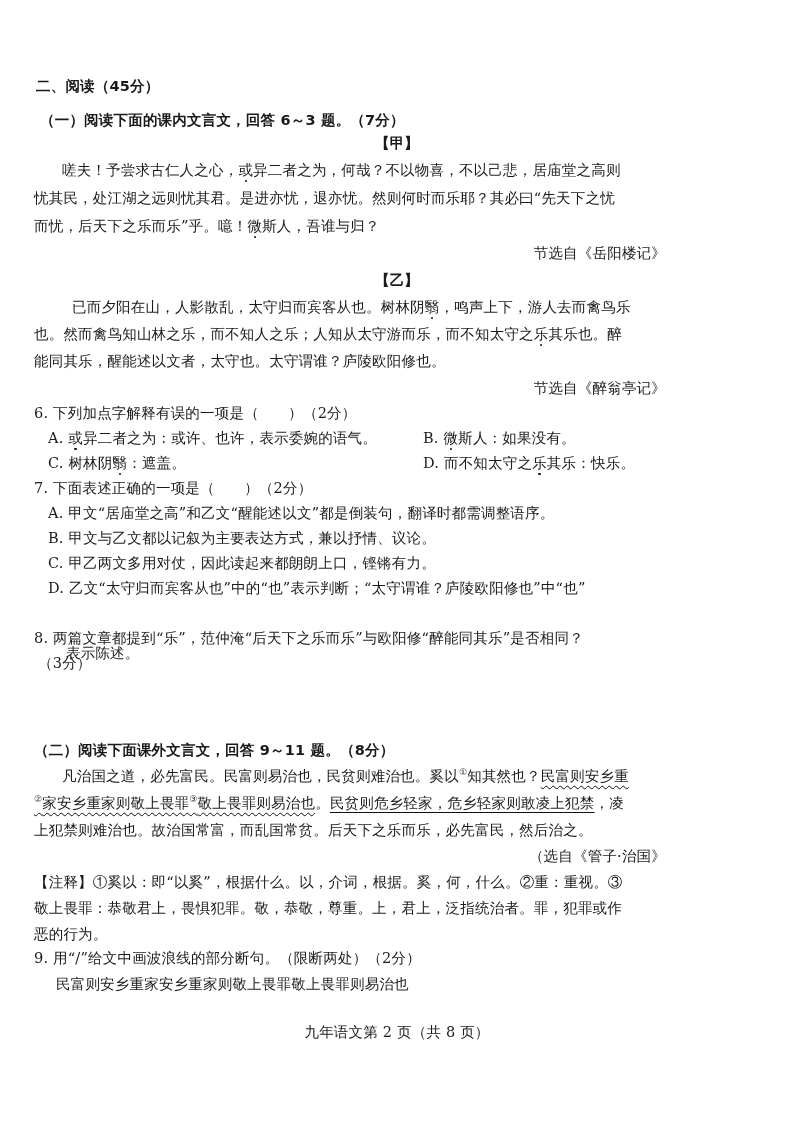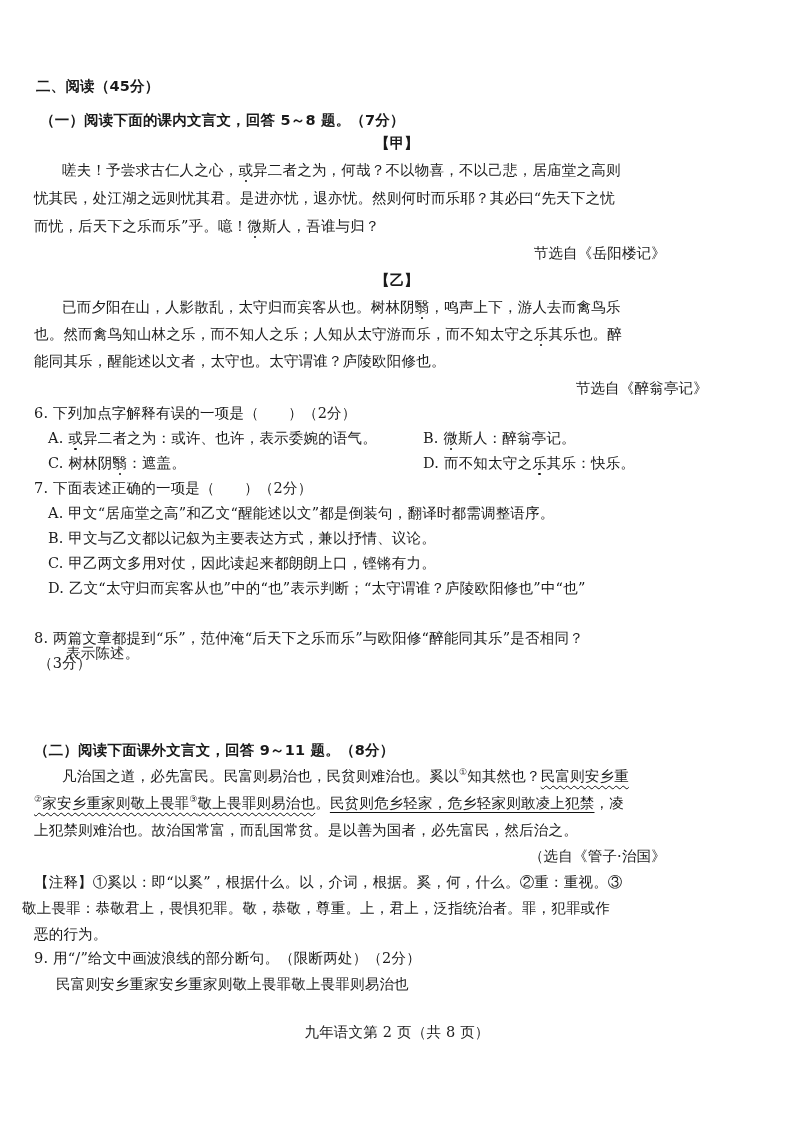--- a/index.html
+++ b/index.html
@@ -17,60 +17,60 @@
   .straight { text-decoration: underline #111; text-underline-offset: 4px; text-decoration-thickness: 1px; }
   sup { font-size: 9px; vertical-align: 6px; line-height: 0; }
 </style>
 </head>
 <body>
 
 <div class="page">
 
   <div class="line bold" style="left:36px; top:76px;">二、阅读（45分）</div>
 
-  <div class="line bold" style="left:40px; top:110px;">（一）阅读下面的课内文言文，回答 5～8 题。（7分）</div>
+  <div class="line bold" style="left:40px; top:110px;">（一）阅读下面的课内文言文，回答 6～3 题。（7分）</div>
 
   <div class="line center bold" style="top:133px;">【甲】</div>
 
   <div class="line" style="left:62px; top:160px;"><span>嗟夫！予尝求古仁人之心，</span><span class="dot">或</span><span>异二者之为，何哉？不以物喜，不以己悲，居庙堂之高则</span></div>
   <div class="line" style="left:34px; top:188px;">忧其民，处江湖之远则忧其君。是进亦忧，退亦忧。然则何时而乐耶？其必曰“先天下之忧</div>
   <div class="line" style="left:34px; top:216px;"><span>而忧，后天下之乐而乐”乎。噫！</span><span class="dot">微</span><span>斯人，吾谁与归？</span></div>
   <div class="line right" style="left:0; width:666px; top:243px;">节选自《岳阳楼记》</div>
 
   <div class="line center bold" style="top:270px;">【乙】</div>
 
-  <div class="line" style="left:62px; top:297px;"><span>已而夕阳在山，人影散乱，太守归而宾客从也。树林阴</span><span class="dot">翳</span><span>，鸣声上下，游人去而禽鸟乐</span></div>
+  <div class="line" style="left:72px; top:297px;"><span>已而夕阳在山，人影散乱，太守归而宾客从也。树林阴</span><span class="dot">翳</span><span>，鸣声上下，游人去而禽鸟乐</span></div>
   <div class="line" style="left:34px; top:324px;"><span>也。然而禽鸟知山林之乐，而不知人之乐；人知从太守游而乐，而不知太守之</span><span class="dot">乐</span><span>其乐也。醉</span></div>
   <div class="line" style="left:34px; top:351px;">能同其乐，醒能述以文者，太守也。太守谓谁？庐陵欧阳修也。</div>
-  <div class="line right" style="left:12px; width:666px; top:378px;padding-left:30px;">节选自《醉翁亭记》</div>
+  <div class="line right" style="left:0; width:666px; top:378px;">节选自《醉翁亭记》</div>
 
   <div class="line" style="left:34px; top:403px;">6. 下列加点字解释有误的一项是（　　）（2分）</div>
   <div class="line" style="left:48px; top:428px;"><span>A. </span><span class="dot">或</span><span>异二者之为：或许、也许，表示委婉的语气。</span></div>
-  <div class="line" style="left:423px; top:428px;"><span>B. </span><span class="dot">微</span><span>斯人：醉翁亭记。</span></div>
+  <div class="line" style="left:423px; top:428px;"><span>B. </span><span class="dot">微</span><span>斯人：如果没有。</span></div>
   <div class="line" style="left:48px; top:453px;"><span>C. 树林阴</span><span class="dot">翳</span><span>：遮盖。</span></div>
   <div class="line" style="left:423px; top:453px;text-align:center;"><span>D. 而不知太守之</span><span class="dot">乐</span><span>其乐：快乐。</span></div>
 
   <div class="line" style="left:34px; top:478px;">7. 下面表述正确的一项是（　　）（2分）</div>
   <div class="line" style="left:48px; top:503px;">A. 甲文“居庙堂之高”和乙文“醒能述以文”都是倒装句，翻译时都需调整语序。</div>
   <div class="line" style="left:48px; top:528px;">B. 甲文与乙文都以记叙为主要表达方式，兼以抒情、议论。</div>
   <div class="line" style="left:48px; top:553px;">C. 甲乙两文多用对仗，因此读起来都朗朗上口，铿锵有力。</div>
   <div class="line" style="left:48px; top:578px;">D. 乙文“太守归而宾客从也”中的“也”表示判断；“太守谓谁？庐陵欧阳修也”中“也”</div>
   <div class="line" style="left:66px; top:603px;margin-top:40px;">表示陈述。</div>
 
   <div class="line" style="left:34px; top:628px;">8. 两篇文章都提到“乐”，范仲淹“后天下之乐而乐”与欧阳修“醉能同其乐”是否相同？</div>
   <div class="line" style="left:38px; top:653px;">（3分）</div>
 
   <div class="line bold" style="left:34px; top:740px;">（二）阅读下面课外文言文，回答 9～11 题。（8分）</div>
 
   <div class="line" style="left:62px; top:766px;"><span>凡治国之道，必先富民。民富则易治也，民贫则难治也。奚以</span><sup>①</sup><span>知其然也？</span><span class="wavy">民富则安乡重</span></div>
   <div class="line" style="left:34px; top:793px;"><span class="wavy"><sup>②</sup><span>家安乡重家则敬上畏罪</span><sup>③</sup><span>敬上畏罪则易治也</span></span><span>。</span><span class="straight">民贫则危乡轻家，危乡轻家则敢凌上犯禁</span><span>，凌</span></div>
-  <div class="line" style="left:34px; top:820px;">上犯禁则难治也。故治国常富，而乱国常贫。是以善为国者，必先富民，然后治之。</div>
+  <div class="line" style="left:34px; top:820px;">上犯禁则难治也。故治国常富，而乱国常贫。后天下之乐而乐，必先富民，然后治之。</div>
   <div class="line right" style="left:0; width:666px; top:846px;">（选自《管子·治国》</div>
 
   <div class="line" style="left:34px; top:872px;">【注释】①奚以：即“以奚”，根据什么。以，介词，根据。奚，何，什么。②重：重视。③</div>
-  <div class="line" style="left:22px; top:898px;">敬上畏罪：恭敬君上，畏惧犯罪。敬，恭敬，尊重。上，君上，泛指统治者。罪，犯罪或作</div>
+  <div class="line" style="left:34px; top:898px;">敬上畏罪：恭敬君上，畏惧犯罪。敬，恭敬，尊重。上，君上，泛指统治者。罪，犯罪或作</div>
   <div class="line" style="left:34px; top:924px;">恶的行为。</div>
 
   <div class="line" style="left:34px; top:948px;">9. 用“/”给文中画波浪线的部分断句。（限断两处）（2分）</div>
   <div class="line" style="left:56px; top:974px;">民富则安乡重家安乡重家则敬上畏罪敬上畏罪则易治也</div>
 
   <div class="line center" style="top:1022px;">九年语文第 2 页（共 8 页）</div>
 </div>
 
 </body></html>

